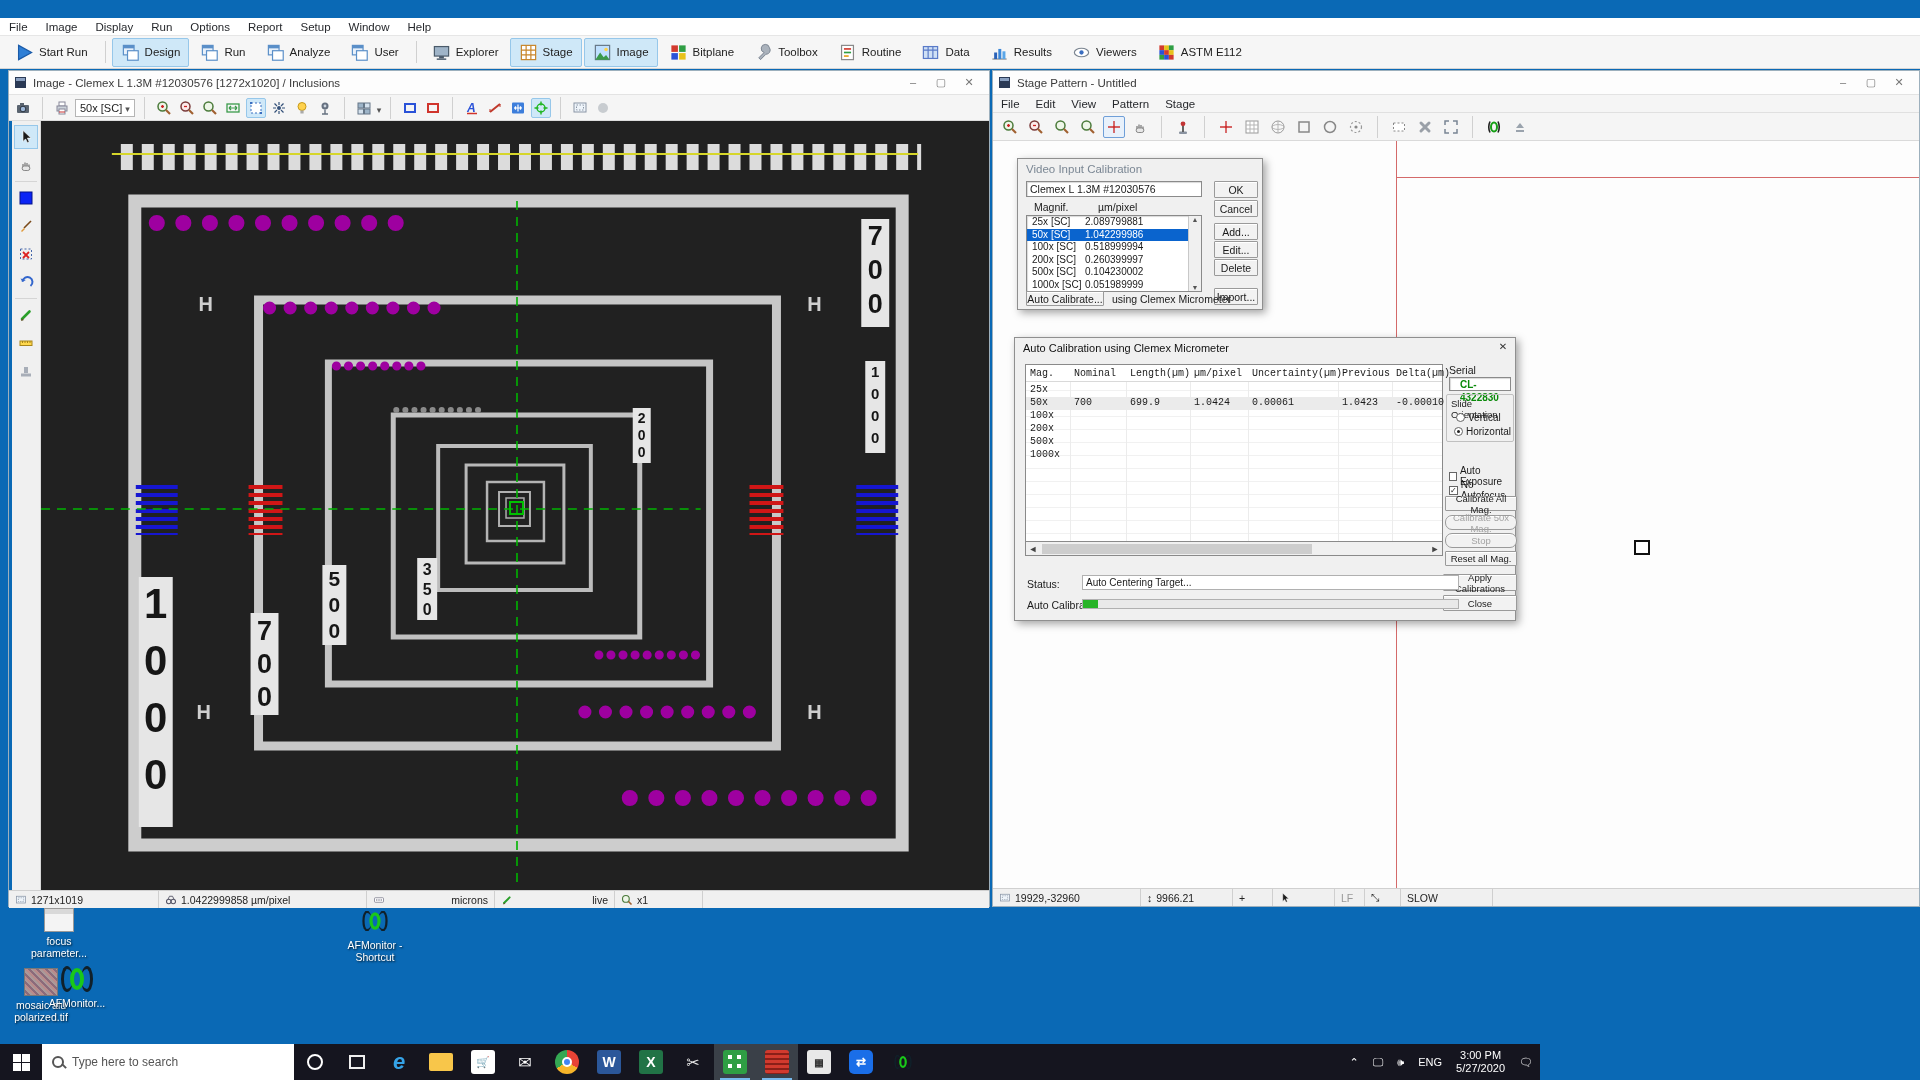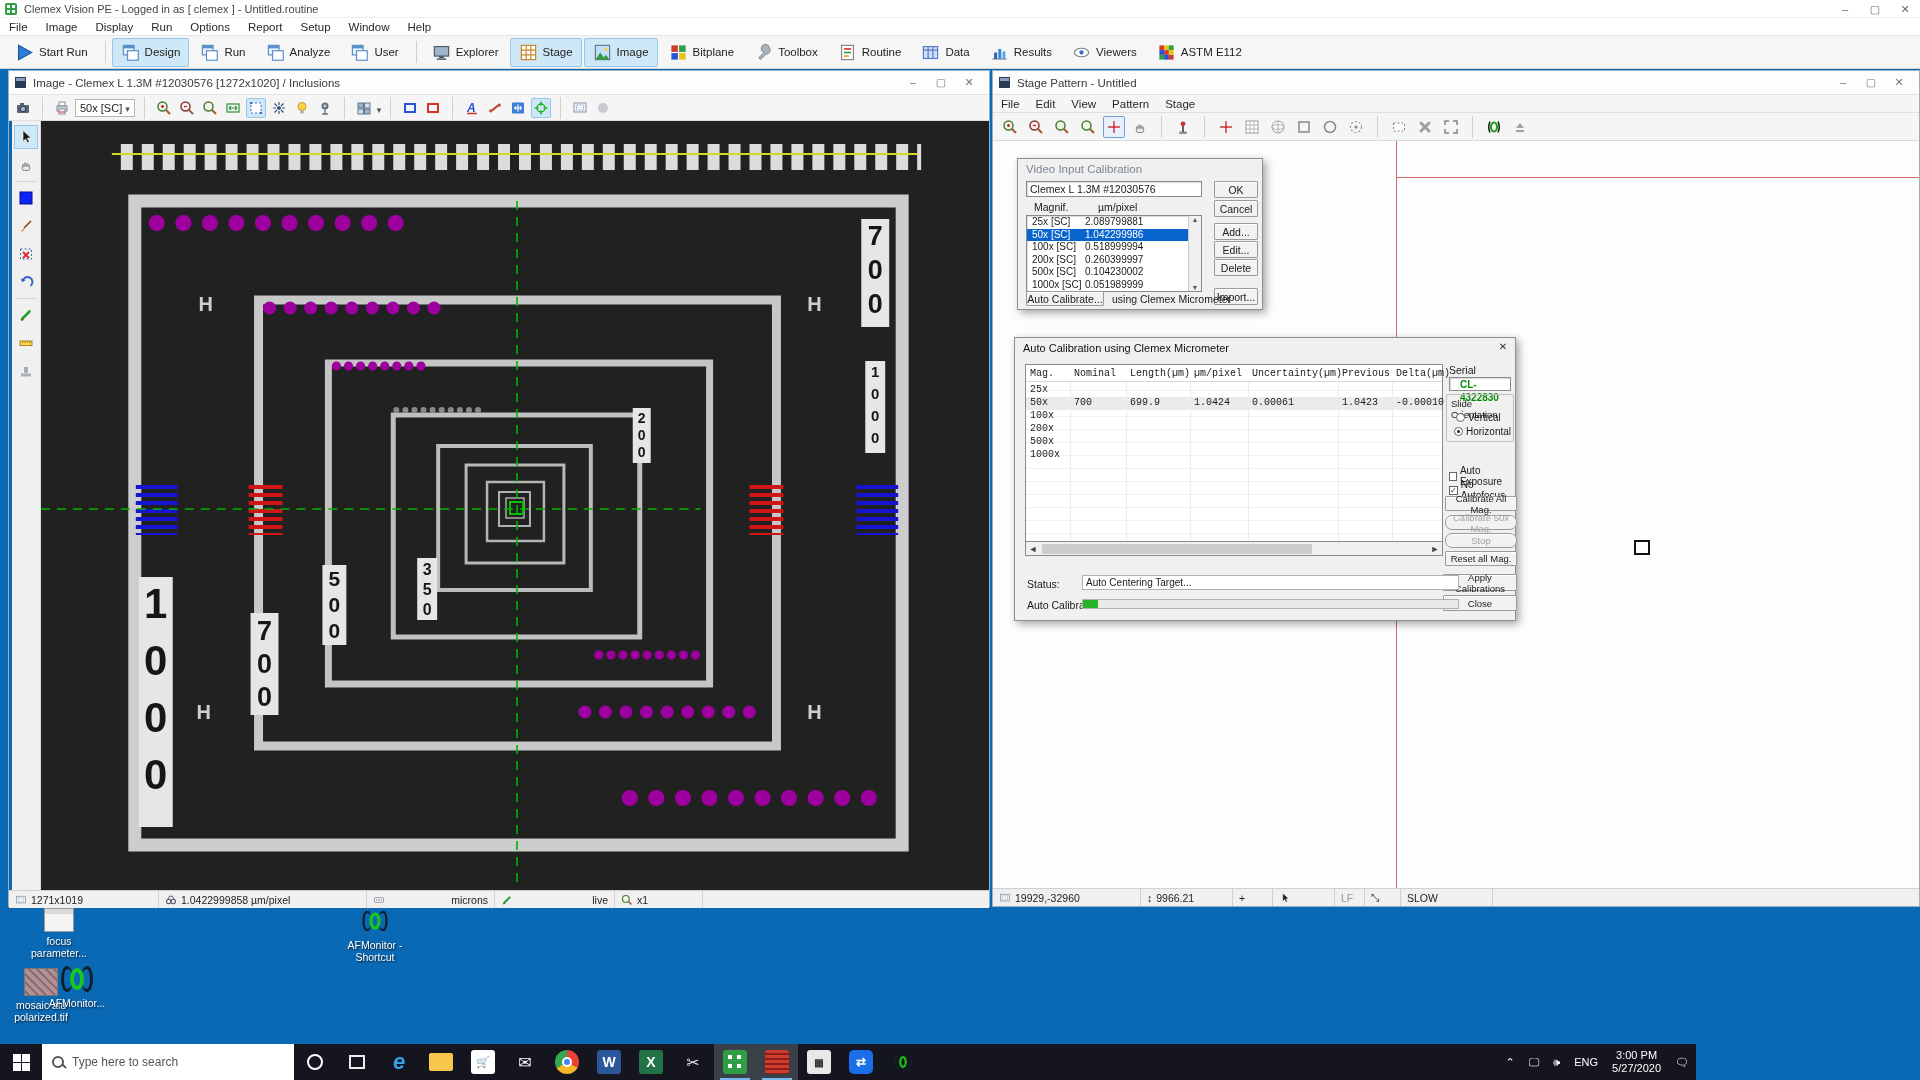--- a/index.html
+++ b/index.html
@@ -106,21 +106,21 @@
   .ico-doc{width:30px;height:24px;background:#f4f4f4;border:1px solid #999;position:relative;}
   .ico-doc::before{content:"";position:absolute;left:0;top:0;right:0;height:5px;background:#d9d9d9;}
   .ico-noise{width:34px;height:28px;border:1px solid #777;background:
      repeating-linear-gradient(45deg,#b98b8b 0 2px,#8b6b7b 2px 4px,#a99 4px 6px),#9a7b8b;}
   .afm{width:32px;height:30px;position:relative;}
   .afm .arcL,.afm .arcR{position:absolute;top:2px;width:12px;height:26px;border:3px solid #10202a;border-radius:50%;}
   .afm .arcL{left:0;border-right:none;}
   .afm .arcR{right:0;border-left:none;}
   .afm .oval{position:absolute;left:9px;top:4px;width:14px;height:22px;border:4px solid #19c819;border-radius:50%;}
   
-  .taskbar{position:absolute;left:0;top:1044px;width:1696px;height:36px;background:#15151f;display:flex;align-items:center;color:#eee;}
+  .taskbar{position:absolute;left:0;top:1044px;width:1540px;height:36px;background:#15151f;display:flex;align-items:center;color:#eee;}
   .tb-slot{width:42px;height:36px;display:flex;align-items:center;justify-content:center;position:relative;}
   .tb-slot.active{background:#3a4048;}
   .tb-slot.active::after{content:"";position:absolute;left:6px;right:6px;bottom:0;height:2px;background:#76b9ed;}
   .winlogo{width:17px;height:17px;position:relative;}
   .winlogo::before{content:"";position:absolute;inset:0;background:
     linear-gradient(#fff,#fff) 0 0/8px 8px no-repeat,
     linear-gradient(#fff,#fff) 9px 0/8px 8px no-repeat,
     linear-gradient(#fff,#fff) 0 9px/8px 8px no-repeat,
     linear-gradient(#fff,#fff) 9px 9px/8px 8px no-repeat;}
   .searchbox{width:252px;height:36px;background:#fff;display:flex;align-items:center;gap:8px;padding:0 10px;color:#555;font-size:12px;}
@@ -372,29 +372,20 @@
         <circle cx="8" cy="8" r="1" fill="#778"></circle>
         <circle cx="11" cy="8" r="1" fill="#778"></circle>
       </symbol>
   </defs>
 </svg>
 
 <div class="screen">
 
   <div class="appwin">
 
-    <div class="titlebar">
-      <span class="app-logo"></span>
-      <span>Clemex Vision PE - Logged in as [ clemex ] - Untitled.routine</span>
-      <span class="wctrl">
-        <span class="glyph-min"></span>
-        <span class="glyph-max"></span>
-        <span class="glyph-close"></span>
-      </span>
-    </div>
 
     <div class="menubar">
       <span>File</span>
       <span>Image</span>
       <span>Display</span>
       <span>Run</span>
       <span>Options</span>
       <span>Report</span>
       <span>Setup</span>
       <span>Window</span>

